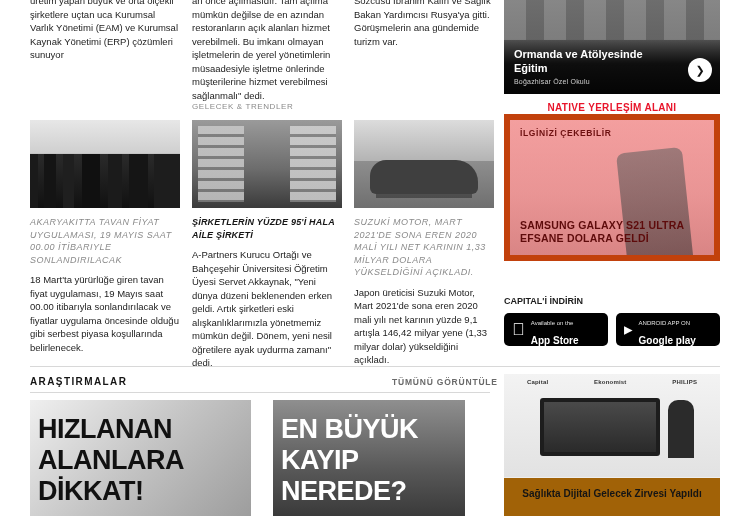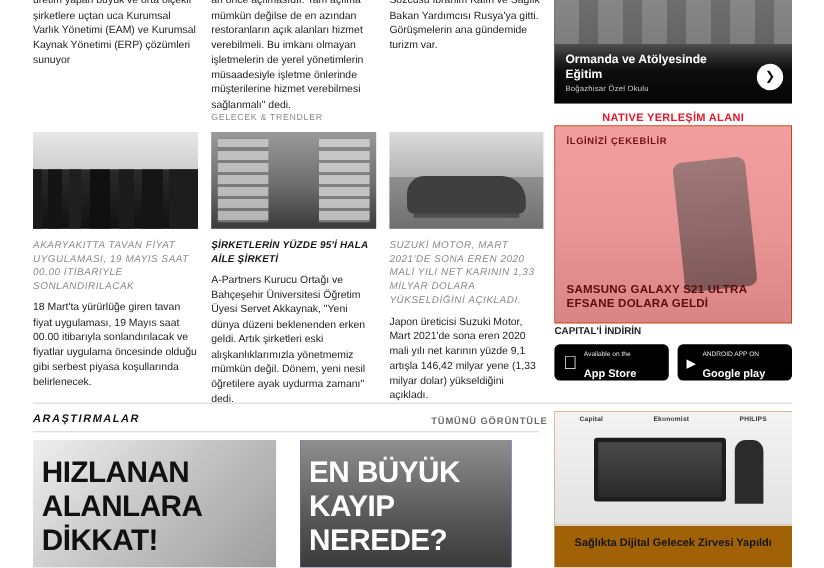--- a/index.html
+++ b/index.html
@@ -145,23 +145,23 @@
     text-align: center;
     font-size: 10px;
     font-weight: bold;
     letter-spacing: .3px;
     color: #e8152b;
     padding-top: 2px;
   }
 
   .ad-box {
     position: absolute; left: 504px; top: 114px;
-    width: 216px; height: 180px;
+    width: 216px; height: 147px;
     background: #f9a7a7;
-    border: 1px solid #c2410c;
+    border: 6px solid #c2410c;
     overflow: hidden;
   }
   .ad-inner {
     position: absolute; inset: 0;
     background:
       linear-gradient(0deg, rgba(244,90,90,.55), rgba(244,90,90,.55)),
       linear-gradient(180deg,#f2f2f2 0%, #dcdcdc 55%, #b9b9b9 100%);
   }
   .ad-inner::before {
     content:"";
@@ -198,21 +198,21 @@
   .store-badge .t1 { font-size: 6px; color: #e2e2e2; }
   .store-badge .t2 { font-size: 10px; font-weight: bold; }
 
   
   .divider {
     position: absolute; left: 30px; top: 366px; width: 690px;
     height: 1px; background: #d8d8d8;
   }
   .section-title {
     position: absolute; left: 30px; top: 376px;
-    font-size: 10px; letter-spacing: 1.4px; font-weight: bold; color: #151515; font-style: italic;
+    font-size: 10px; letter-spacing: 1.4px; font-weight: bold; color: #151515;
   }
   .view-all {
     position: absolute; left: 392px; top: 377px;
     font-size: 8.5px; letter-spacing: .8px; color: #6a6a6a; font-weight: bold;
   }
   .divider2 {
     position: absolute; left: 30px; top: 392px; width: 460px;
     height: 1px; background: #d8d8d8;
   }
 

